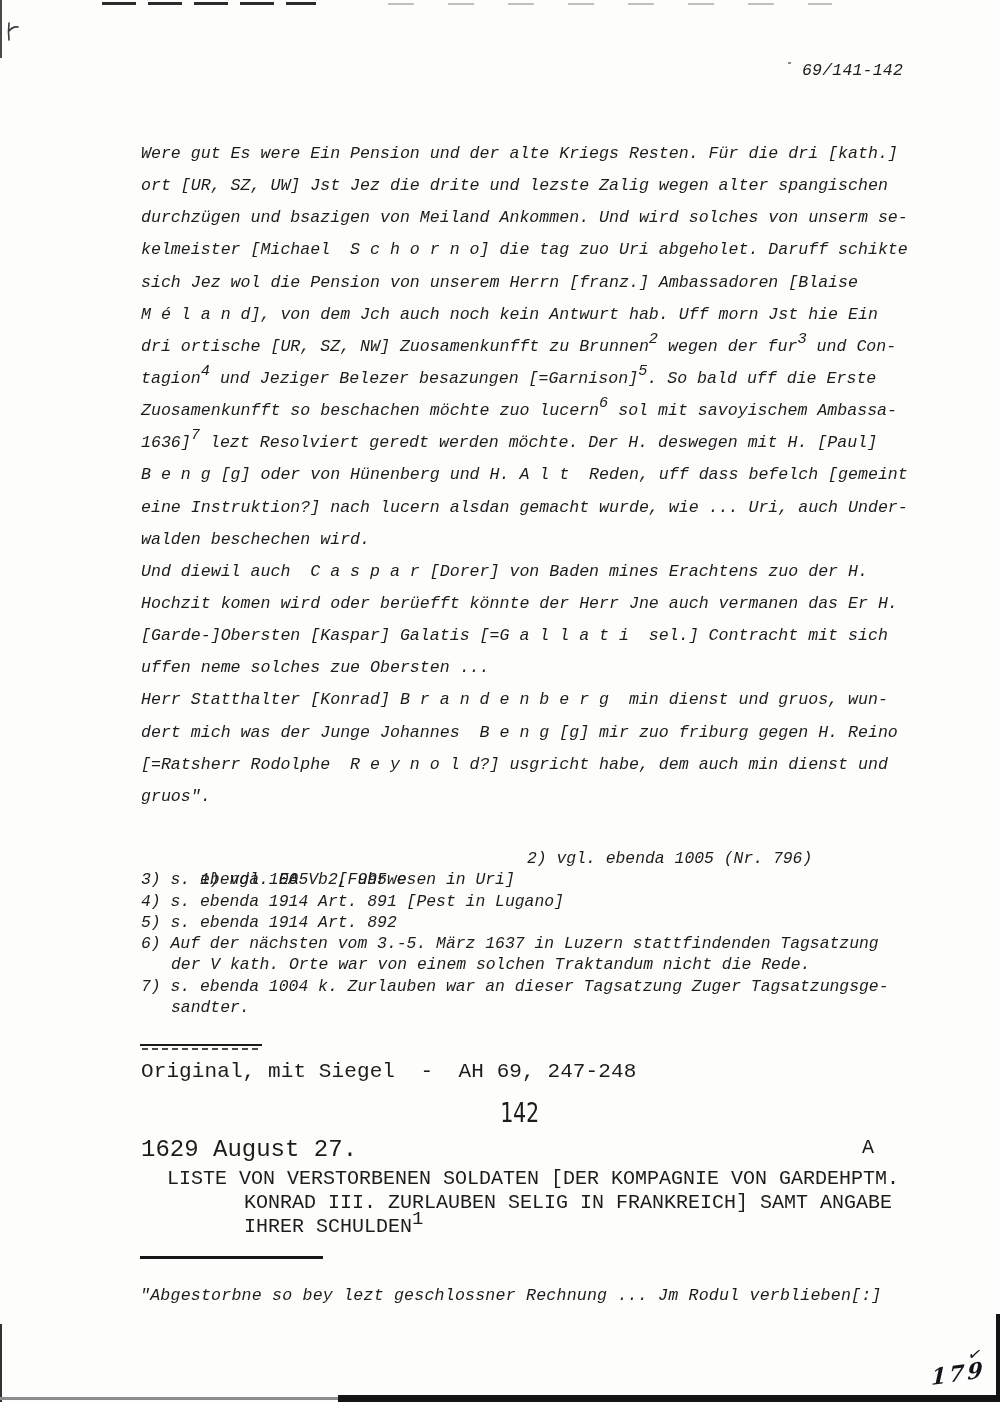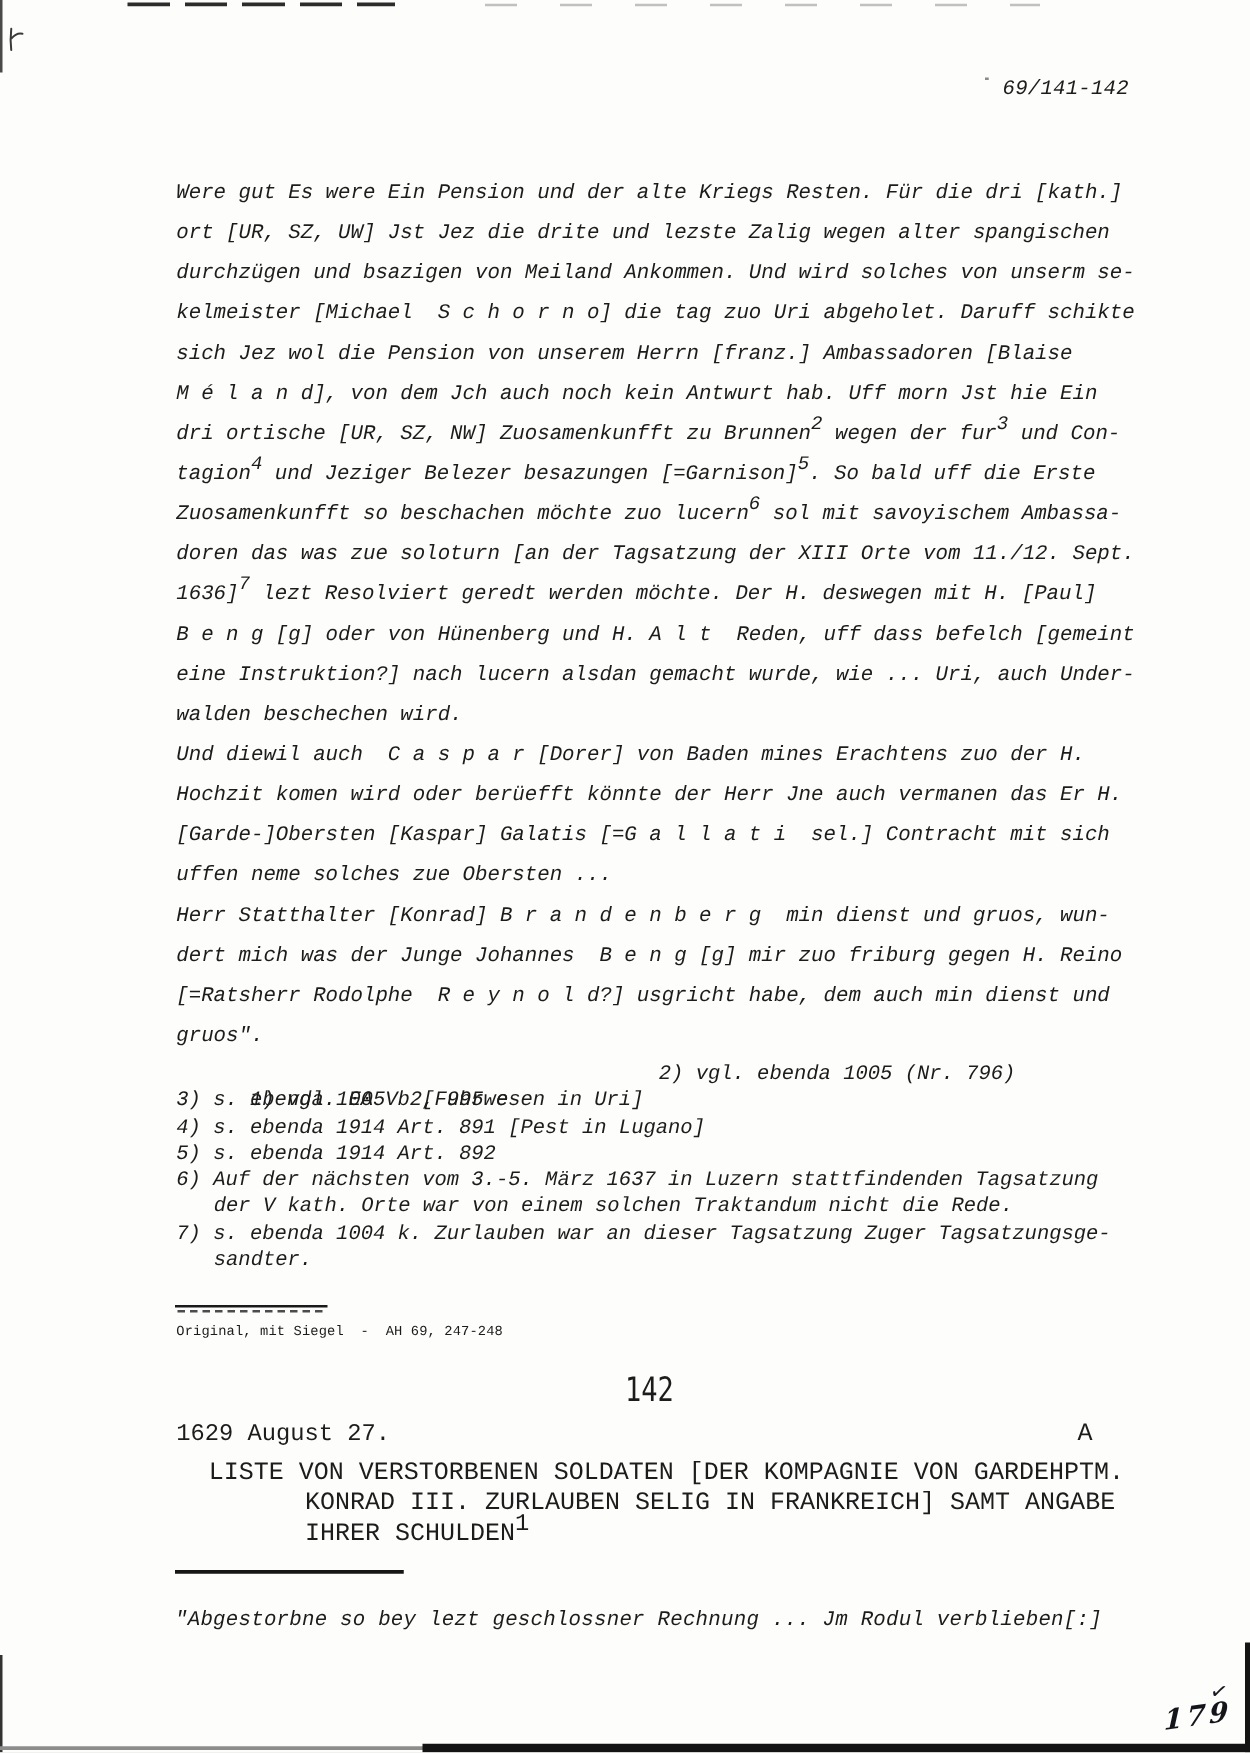--- a/index.html
+++ b/index.html
@@ -30,26 +30,26 @@
   .fn{white-space:pre;position:relative;height:21.3px;}
   .fn-right{position:absolute;left:386px;top:0;white-space:pre;}
   .ind{padding-left:30px;}
 
   
   .sep1a{left:140px;top:1044px;width:122px;height:2px;background:#1a1a1a;}
   .sep1b{left:142px;top:1048px;width:116px;height:0;border-top:2px dashed #4c4c4c;}
   .sep2{left:140px;top:1256px;width:183px;height:2.5px;background:#161616;}
 
   
-  .prov{left:141px;top:1060px;font-size:11px;letter-spacing:.1px;}
+  .prov{left:141px;top:1060px;font-size:21px;letter-spacing:.1px;}
 
   
   .num142{left:500px;top:1097px;font-family:"DejaVu Sans Mono",monospace;
     font-size:27px;transform:scaleX(.8);transform-origin:0 0;letter-spacing:0;}
-  .date142{left:141px;top:1136px;font-size:19px;}
+  .date142{left:141px;top:1136px;font-size:24px;}
   .markA{left:862px;top:1136px;font-size:20px;}
   .title142{left:141px;top:1167px;font-size:20px;line-height:24px;}
   .tl{white-space:pre;height:24px;margin-left:26px;}
   .tl-ind{padding-left:77px;}
   .title142 .sup{font-size:.95em;top:-0.42em;font-style:normal;}
 
   
   .quote{left:140px;top:1286px;font-style:italic;font-size:16.6px;letter-spacing:.2px;}
 
   
@@ -92,21 +92,20 @@
   <div class="abs body-block">
     <div class="bl rich">Were gut Es were Ein Pension und der alte Kriegs Resten. Für die dri [kath.]</div>
     <div class="bl rich">ort [UR, SZ, UW] Jst Jez die drite und lezste Zalig wegen alter spangischen</div>
     <div class="bl rich">durchzügen und bsazigen von Meiland Ankommen. Und wird solches von unserm se-</div>
     <div class="bl rich">kelmeister [Michael  S c h o r n o] die tag zuo Uri abgeholet. Daruff schikte</div>
     <div class="bl rich">sich Jez wol die Pension von unserem Herrn [franz.] Ambassadoren [Blaise</div>
     <div class="bl rich">M é l a n d], von dem Jch auch noch kein Antwurt hab. Uff morn Jst hie Ein</div>
     <div class="bl rich">dri ortische [UR, SZ, NW] Zuosamenkunfft zu Brunnen<span class="sup">2</span> wegen der fur<span class="sup">3</span> und Con-</div>
     <div class="bl rich">tagion<span class="sup">4</span> und Jeziger Belezer besazungen [=Garnison]<span class="sup">5</span>. So bald uff die Erste</div>
     <div class="bl rich">Zuosamenkunfft so beschachen möchte zuo lucern<span class="sup">6</span> sol mit savoyischem Ambassa-</div>
-    <div class="bl rich">doren das was zue soloturn [an der Tagsatzung der XIII Orte vom 11./12. Sept.</div>
     <div class="bl rich">1636]<span class="sup">7</span> lezt Resolviert geredt werden möchte. Der H. deswegen mit H. [Paul]</div>
     <div class="bl rich">B e n g [g] oder von Hünenberg und H. A l t  Reden, uff dass befelch [gemeint</div>
     <div class="bl rich">eine Instruktion?] nach lucern alsdan gemacht wurde, wie ... Uri, auch Under-</div>
     <div class="bl rich">walden beschechen wird.</div>
     <div class="bl rich">Und diewil auch  C a s p a r [Dorer] von Baden mines Erachtens zuo der H.</div>
     <div class="bl rich">Hochzit komen wird oder berüefft könnte der Herr Jne auch vermanen das Er H.</div>
     <div class="bl rich">[Garde-]Obersten [Kaspar] Galatis [=G a l l a t i  sel.] Contracht mit sich</div>
     <div class="bl rich">uffen neme solches zue Obersten ...</div>
     <div class="bl rich">Herr Statthalter [Konrad] B r a n d e n b e r g  min dienst und gruos, wun-</div>
     <div class="bl rich">dert mich was der Junge Johannes  B e n g [g] mir zuo friburg gegen H. Reino</div>

